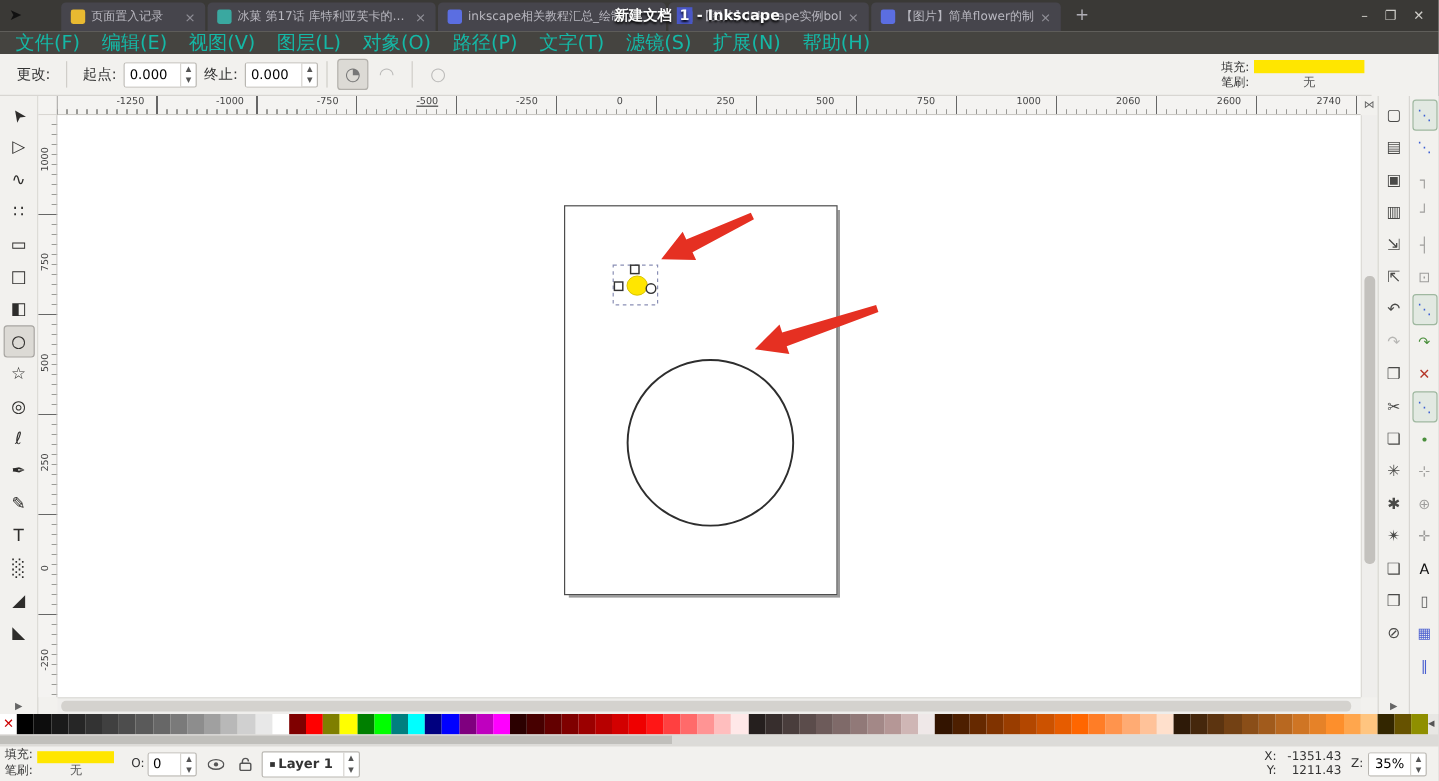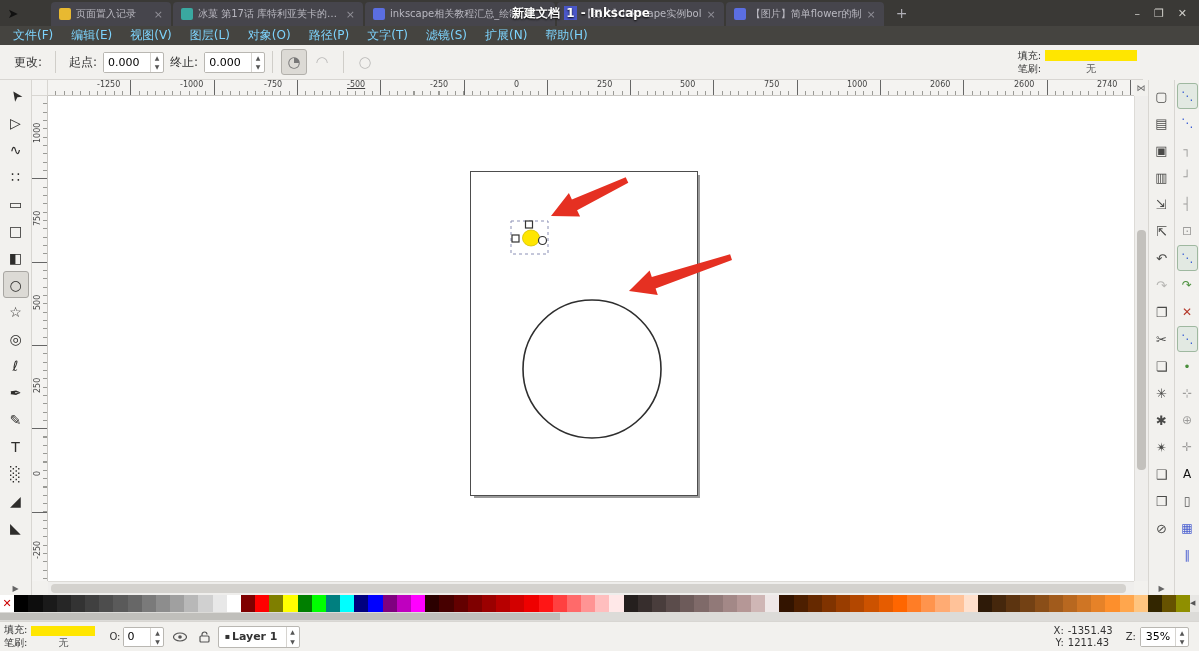--- a/index.html
+++ b/index.html
@@ -13,21 +13,21 @@
   .tab .ticon { width:12px; height:12px; border-radius:2px; flex:none; }
   .tab .tlabel { flex:1; overflow:hidden; white-space:nowrap; text-overflow:ellipsis; font-size:10px; color:#b9b8c0; }
   .tab .tclose { color:#8f8e96; font-size:11px; flex:none; }
   .tab-plus { color:#b0afb6; font-size:14px; display:flex; align-items:center; padding:0 10px; }
   .win-controls { margin-left:auto; display:flex; align-items:center; gap:14px; padding:0 12px; color:#cfcec9; font-size:11px; }
   .app-title { position:absolute; left:512px; top:5px; z-index:3; font-size:12px; font-weight:bold; color:#fdfdfd; text-shadow:0 1px 2px #000; white-space:nowrap; }
   .app-title .hl { background:#4a57c8; padding:0 2px; }
 
   
   .menubar { position:absolute; left:0; top:26px; width:1199px; height:19px; background:#454440; display:flex; align-items:center; padding-left:4px; }
-  .menu-item { color:#7dd3fc; font-size:12px; padding:0 9px; line-height:19px; }
+  .menu-item { color:#14b8a6; font-size:16px; padding:0 9px; line-height:19px; }
 
   
   .toolbar { position:absolute; left:0; top:45px; width:1143px; height:35px; background:#f2f1ee; border-bottom:1px solid #d8d6d2; display:flex; align-items:center; padding-left:8px; }
   .tb-label { font-size:12px; color:#333; margin:0 6px; }
   .tb-sep { width:1px; height:22px; background:#d0cec9; margin:0 7px; }
   .spinbox { display:flex; align-items:stretch; height:21px; background:#fff; border:1px solid #b9b7b2; border-radius:2px; }
   .spinbox input { width:46px; border:0; outline:0; font-size:11px; padding:0 4px; font-family:"DejaVu Sans",sans-serif; }
   .spin-btns { width:13px; display:flex; flex-direction:column; border-left:1px solid #d6d4d0; }
   .spin-btns span { flex:1; font-size:6px; line-height:9px; text-align:center; color:#555; }
   .arcbtn { width:26px; height:26px; display:flex; align-items:center; justify-content:center; font-size:15px; color:#777; border-radius:3px; margin:0 1px; }
@@ -103,21 +103,21 @@
   .ob { margin-left:14px; display:flex; align-items:center; gap:3px; }
   .smallspin { display:flex; height:20px; background:#fff; border:1px solid #b9b7b2; border-radius:2px; }
   .smallspin input { width:26px; border:0; outline:0; font-size:11px; padding:0 3px; font-family:"DejaVu Sans",sans-serif; }
   .sb-icon { margin-left:8px; width:16px; display:flex; align-items:center; justify-content:center; color:#555; }
   .layerbox { margin-left:6px; display:flex; align-items:center; height:22px; background:#fff; border:1px solid #b9b7b2; border-radius:2px; padding-left:5px; }
   .layerbox .lname { font-size:11px; font-weight:bold; padding-right:8px; }
   .layerbox .bullet { font-size:8px; margin-right:2px; }
   .status-msg { flex:1; }
   .xy { display:flex; flex-direction:column; align-items:flex-end; gap:1px; font-size:10px; margin-right:4px; }
   .xy .row { display:flex; gap:4px; }
-  .xy .num { width:50px; }
+  .xy .num { width:50px; text-align:right; }
   .zl { margin:0 4px; }
 
   .gl-rot-ul { display:inline-block; transform:rotate(-125deg); }
 </style>
 </head>
 <body>
 
 <div id="app">
 
   <div class="tabbar">

